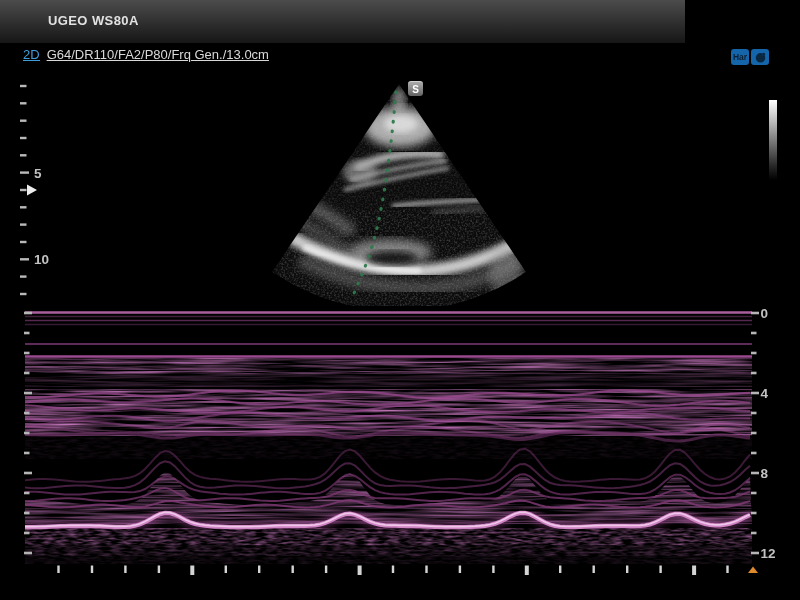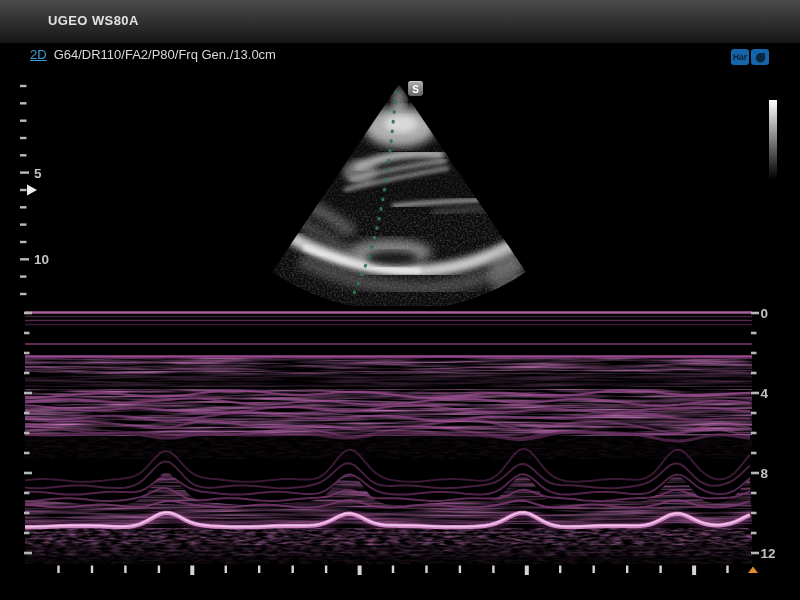--- a/index.html
+++ b/index.html
@@ -1,23 +1,23 @@
 <!DOCTYPE html>
 <html style="--blue: #3f9ed8; --badgeblue: #1565ab;"><head>
 <meta charset="utf-8">
 <style>
   html,body{margin:0;padding:0;background:#000;}
   .screen{position:relative;width:800px;height:600px;background:#000;overflow:hidden;
           font-family:"Liberation Sans",sans-serif;}
   #scene{position:absolute;left:0;top:0;}
-  .titlebar{position:absolute;left:0;top:0;width:800px;height:43px;
+  .titlebar{position:absolute;left:0;top:0;width:685px;height:43px;
             background:linear-gradient(180deg,#4c4c4c 0%,#333 45%,#161616 100%);}
   .titlebar span{position:absolute;left:48px;top:13px;font-size:13px;font-weight:bold;
                  color:#e2e2e2;letter-spacing:.4px;}
-  .statusline{position:absolute;left:30px;font-size:13px;color:#d9d9d9;white-space:nowrap;height:15px;line-height:15px;}
+  .statusline{position:absolute;left:23px;font-size:13px;color:#d9d9d9;white-space:nowrap;height:15px;line-height:15px;text-decoration:underline;}
   .l1{top:47px}.l2{top:63px}
   .mode{color:var(--blue,#3f9ed8);text-decoration:underline;margin-right:7px;}
   .badge{position:absolute;top:49px;width:18px;height:16px;background:var(--badgeblue,#1565ab);
          border-radius:3px;color:#0b2036;font-size:8.5px;font-weight:bold;
          display:flex;align-items:center;justify-content:center;}
   .har{left:731px}
   .probe{left:751px}
   .sbadge{position:absolute;left:408px;top:81px;width:15px;height:14px;border-radius:3px;
           background:linear-gradient(180deg,#ababab,#636363);border-top:1px solid #cfcfcf;
           color:#fff;font-size:10px;font-weight:bold;display:flex;align-items:center;justify-content:center;}

